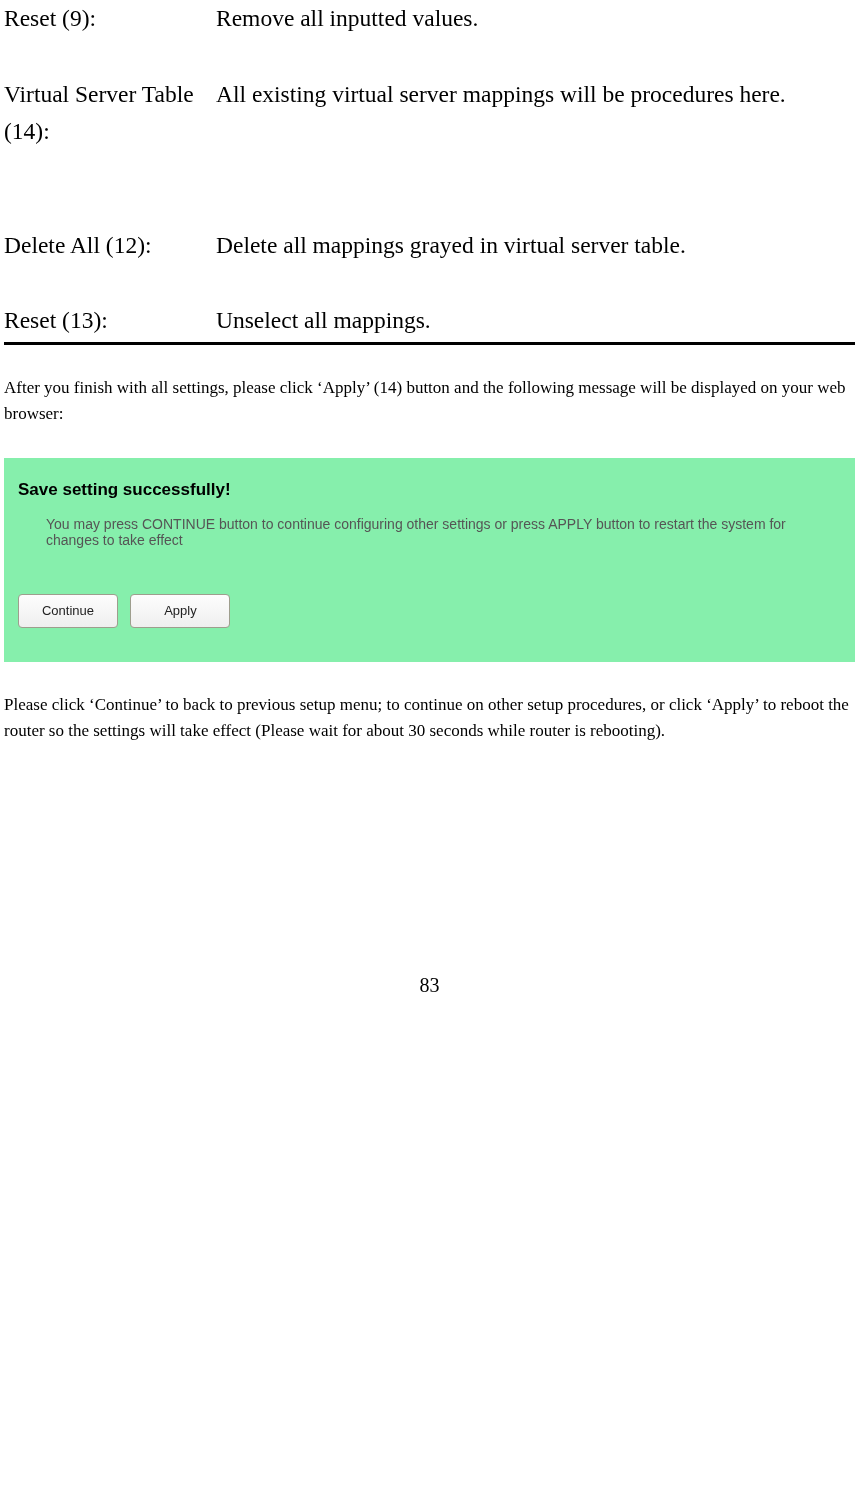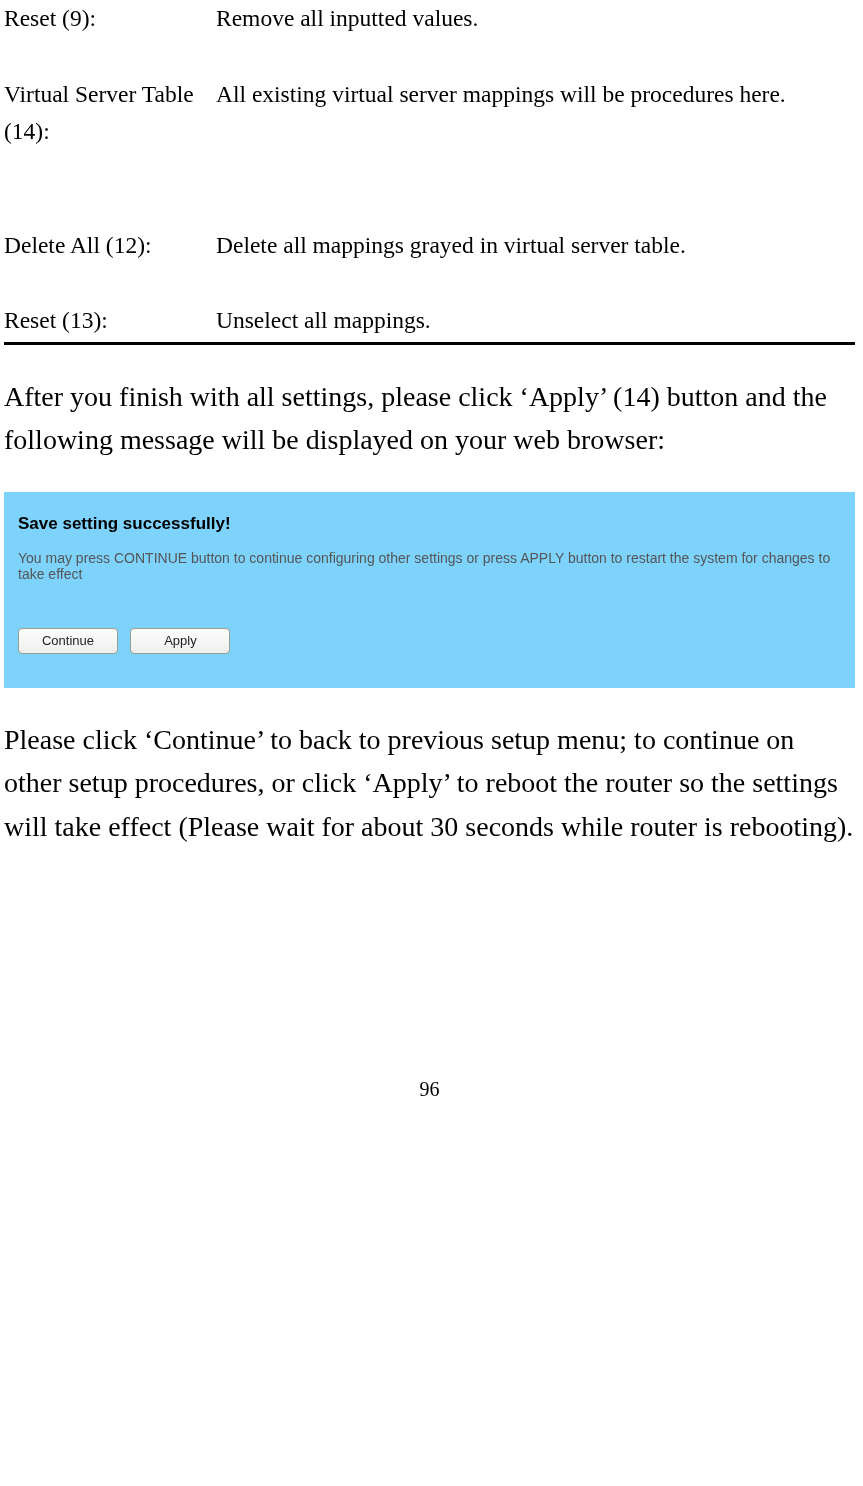--- a/index.html
+++ b/index.html
@@ -28,47 +28,48 @@
       width: 212px;
       padding-right: 8px;
     }
     .defs-spacer td { height: 38px; }
     .thick-rule {
       border: none;
       border-top: 3px solid #000;
       margin: 2px 0 0 0;
     }
     .body-text {
-      font-size: 28px;
+      font-size: 17px;
       line-height: 1.55;
       margin-top: 30px;
     }
     .panel {
       margin-top: 30px;
-      background: #7dd3fc;
+      background: #86efac;
       padding: 22px 14px 34px 14px;
       font-family: Arial, Helvetica, sans-serif;
     }
     .panel-title {
       font-weight: bold;
       font-size: 17px;
       color: #000;
     }
     .panel-msg {
       font-size: 14px;
       color: #555;
       margin-top: 16px;
       margin-bottom: 46px;
+      margin-left: 28px;
     }
     .panel-btn {
       display: inline-flex;
       align-items: center;
       justify-content: center;
       min-width: 100px;
-      height: 26px;
+      height: 34px;
       background: linear-gradient(#fdfdfd, #efefef);
       border: 1px solid #9e9e8e;
       border-radius: 4px;
       font-family: Arial, Helvetica, sans-serif;
       font-size: 13px;
       color: #222;
       margin-right: 8px;
       padding: 0 12px;
     }
     .footer {
@@ -129,15 +130,15 @@
     <div class="panel-msg">You may press CONTINUE button to continue configuring other settings or press APPLY button to restart the system for changes to take effect</div>
     <div>
       <button type="button" class="panel-btn">Continue</button>
       <button type="button" class="panel-btn">Apply</button>
     </div>
   </div>
 
   <div class="body-text">Please click ‘Continue’ to back to previous setup menu; to continue on other setup procedures, or click ‘Apply’ to reboot the router so the settings will take effect (Please wait for about 30 seconds while router is rebooting).</div>
 
 
-  <div class="footer">96</div>
+  <div class="footer">83</div>
 
 </div>
 
 </body></html>

